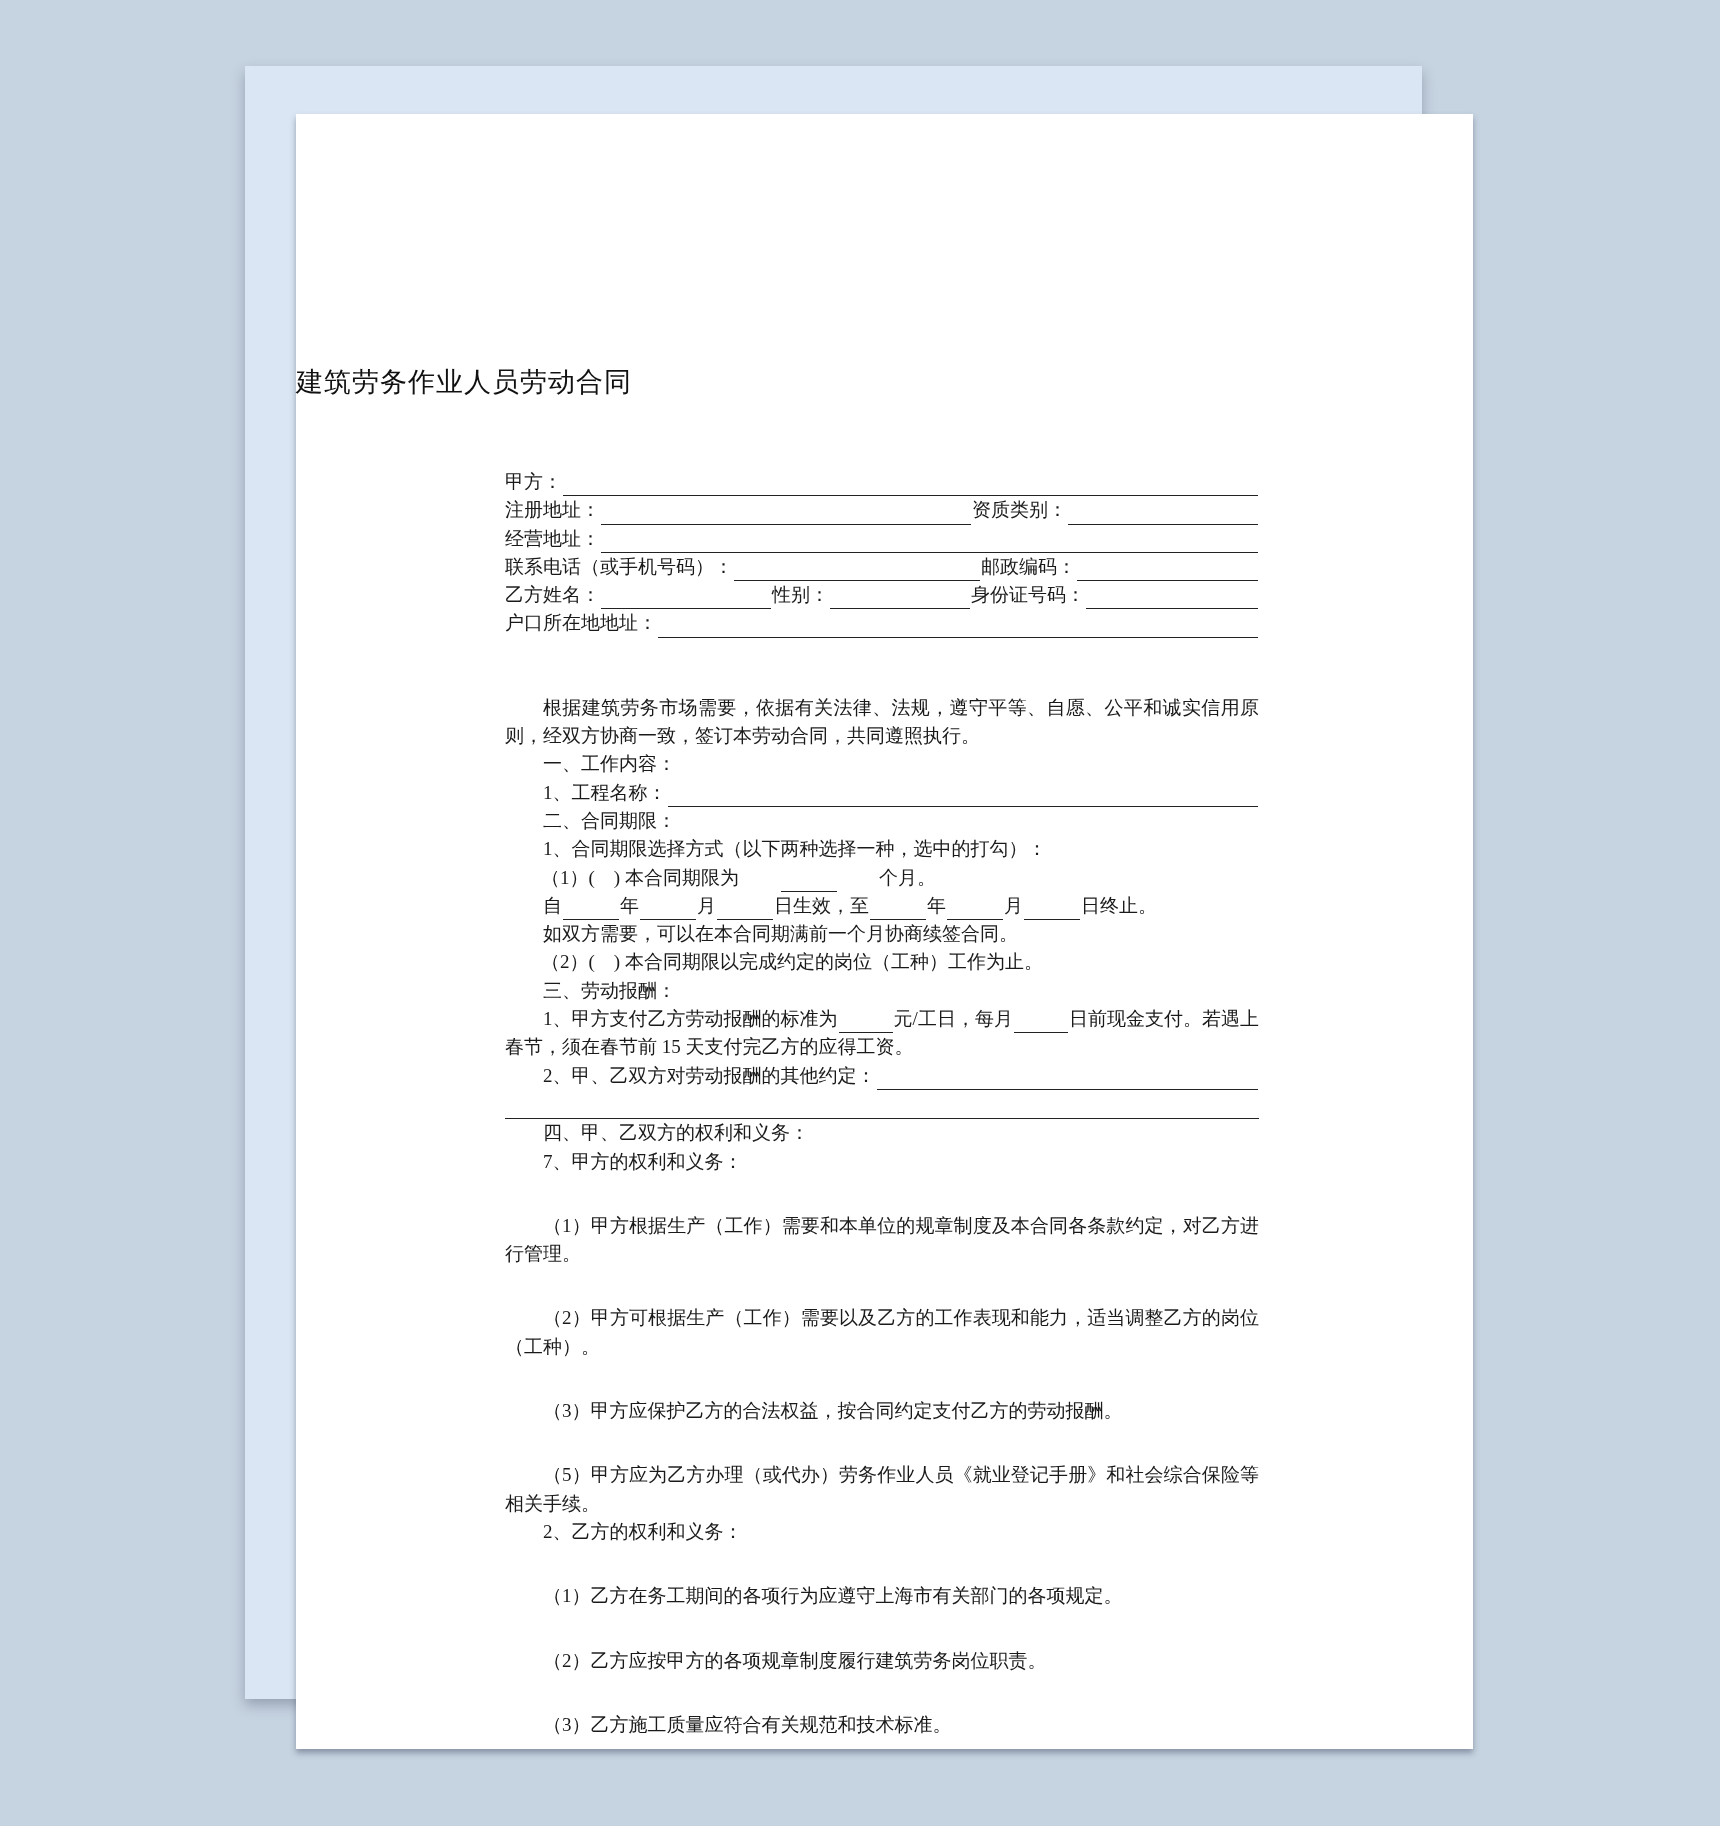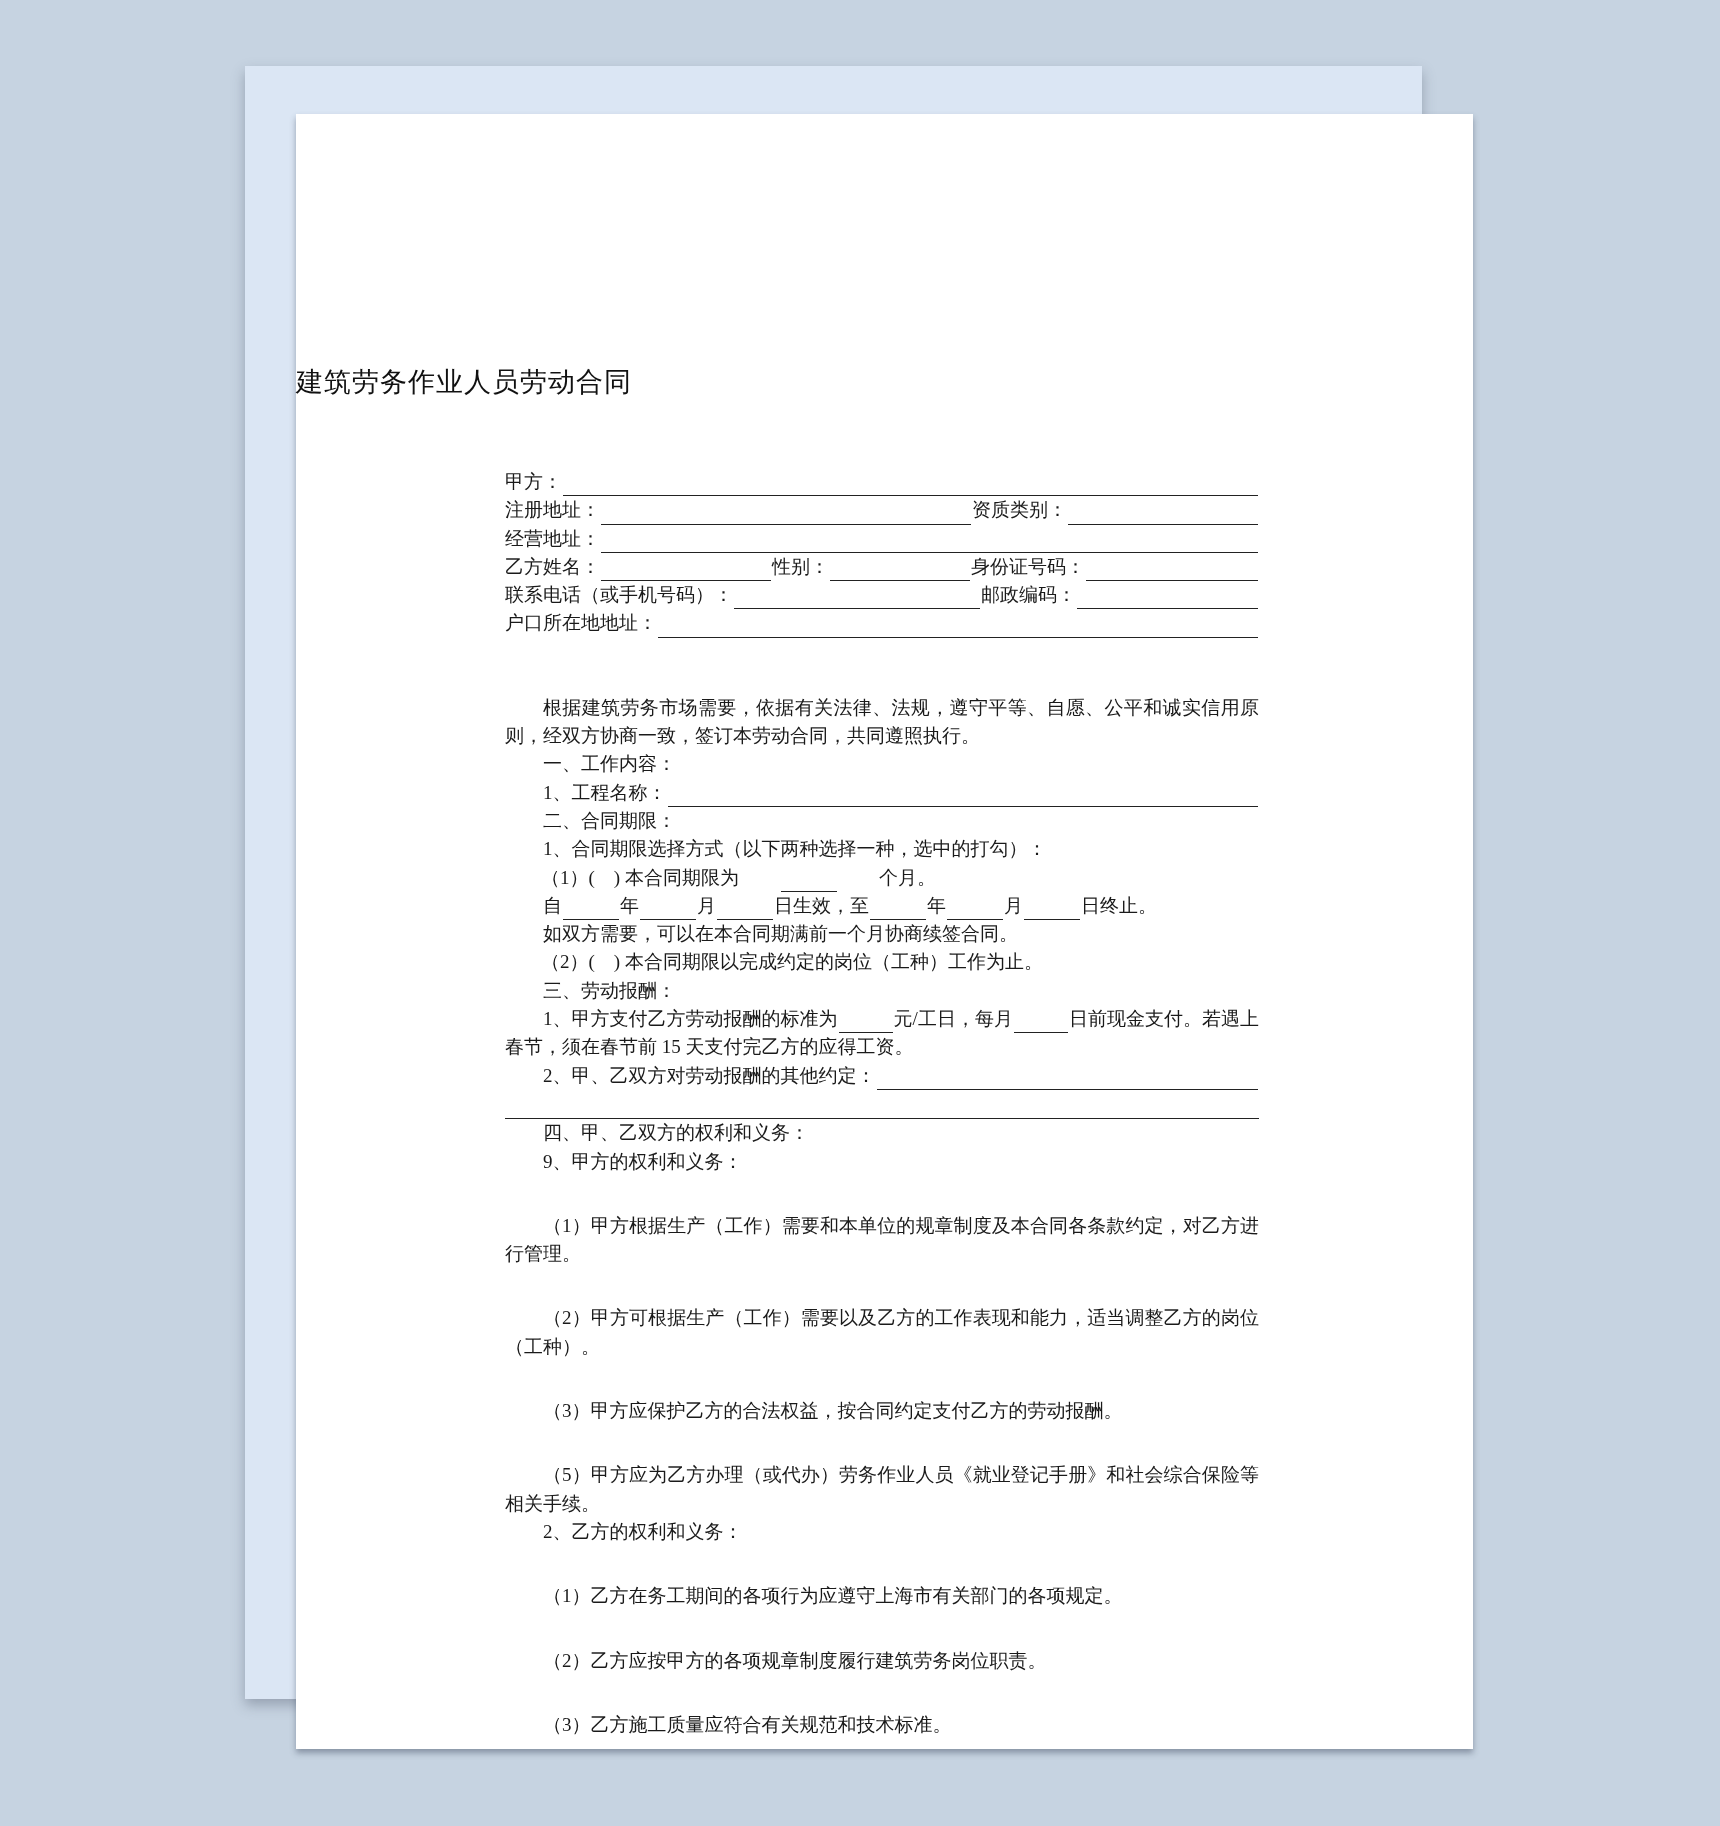--- a/index.html
+++ b/index.html
@@ -33,31 +33,31 @@
       <span>注册地址：</span>
       <span class="ul" style="width:370px"></span>
       <span>资质类别：</span>
       <span class="ul grow"></span>
     </div>
     <div class="row">
       <span>经营地址：</span>
       <span class="ul grow"></span>
     </div>
     <div class="row">
+      <span>联系电话（或手机号码）：</span>
+      <span class="ul" style="width:246px"></span>
+      <span>邮政编码：</span>
+      <span class="ul grow"></span>
+    </div>
+    <div class="row">
       <span>乙方姓名：</span>
       <span class="ul" style="width:170px"></span>
       <span>性别：</span>
       <span class="ul" style="width:140px"></span>
       <span>身份证号码：</span>
-      <span class="ul grow"></span>
-    </div>
-    <div class="row">
-      <span>联系电话（或手机号码）：</span>
-      <span class="ul" style="width:246px"></span>
-      <span>邮政编码：</span>
       <span class="ul grow"></span>
     </div>
     <div class="row">
       <span>户口所在地地址：</span>
       <span class="ul grow"></span>
     </div>
 
     <div class="gap"></div>
     <div class="para">根据建筑劳务市场需要，依据有关法律、法规，遵守平等、自愿、公平和诚实信用原则，经双方协商一致，签订本劳动合同，共同遵照执行。</div>
 
@@ -101,21 +101,21 @@
       <span>日前现金支付。若遇上</span>
     </div>
     <div>春节，须在春节前 15 天支付完乙方的应得工资。</div>
     <div class="row ind">
       <span>2、甲、乙双方对劳动报酬的其他约定：</span>
       <span class="ul grow"></span>
     </div>
     <div class="fullline"></div>
 
     <div class="ind">四、甲、乙双方的权利和义务：</div>
-    <div class="ind">9、甲方的权利和义务：</div>
+    <div class="ind">7、甲方的权利和义务：</div>
     <div class="para">（1）甲方根据生产（工作）需要和本单位的规章制度及本合同各条款约定，对乙方进行管理。</div>
     <div class="para">（2）甲方可根据生产（工作）需要以及乙方的工作表现和能力，适当调整乙方的岗位（工种）。</div>
     <div class="para">（3）甲方应保护乙方的合法权益，按合同约定支付乙方的劳动报酬。</div>
     <div class="para">（5）甲方应为乙方办理（或代办）劳务作业人员《就业登记手册》和社会综合保险等相关手续。</div>
     <div class="ind">2、乙方的权利和义务：</div>
     <div class="para">（1）乙方在务工期间的各项行为应遵守上海市有关部门的各项规定。</div>
     <div class="para">（2）乙方应按甲方的各项规章制度履行建筑劳务岗位职责。</div>
     <div class="para">（3）乙方施工质量应符合有关规范和技术标准。</div>
   </div>
 </div>

